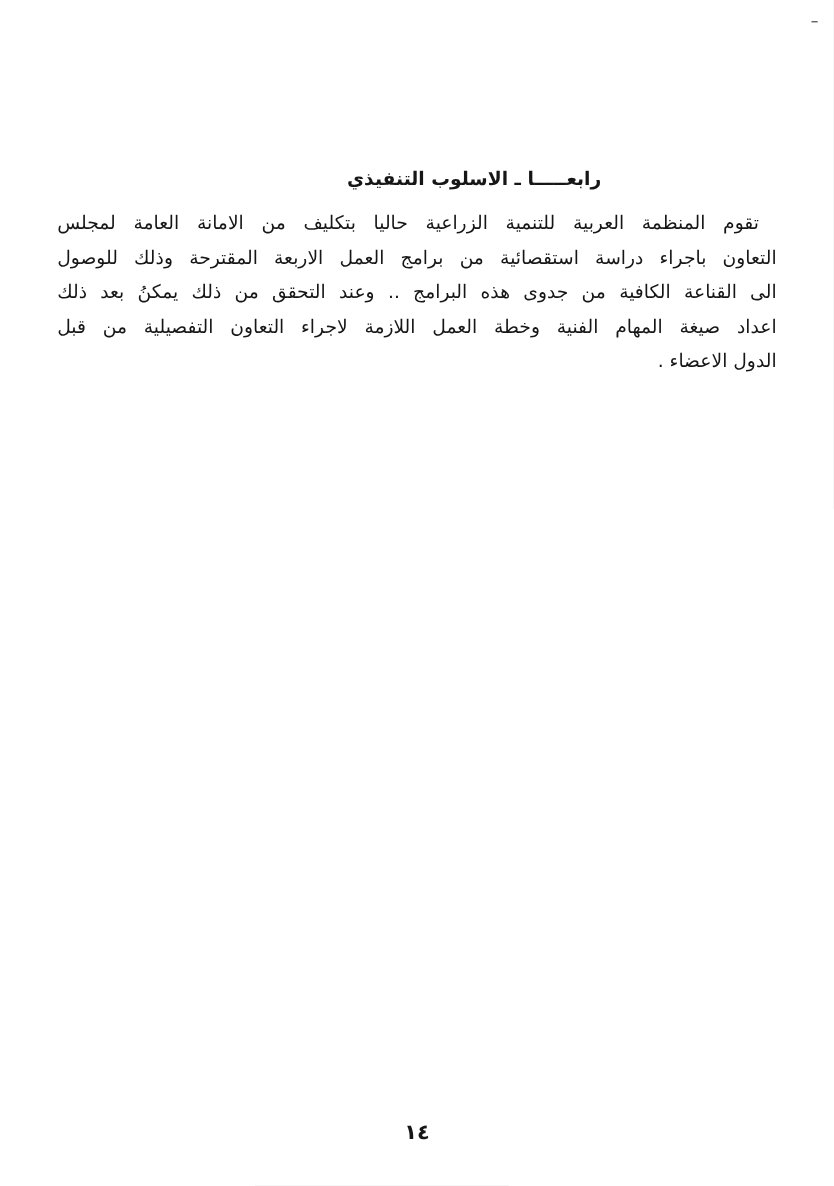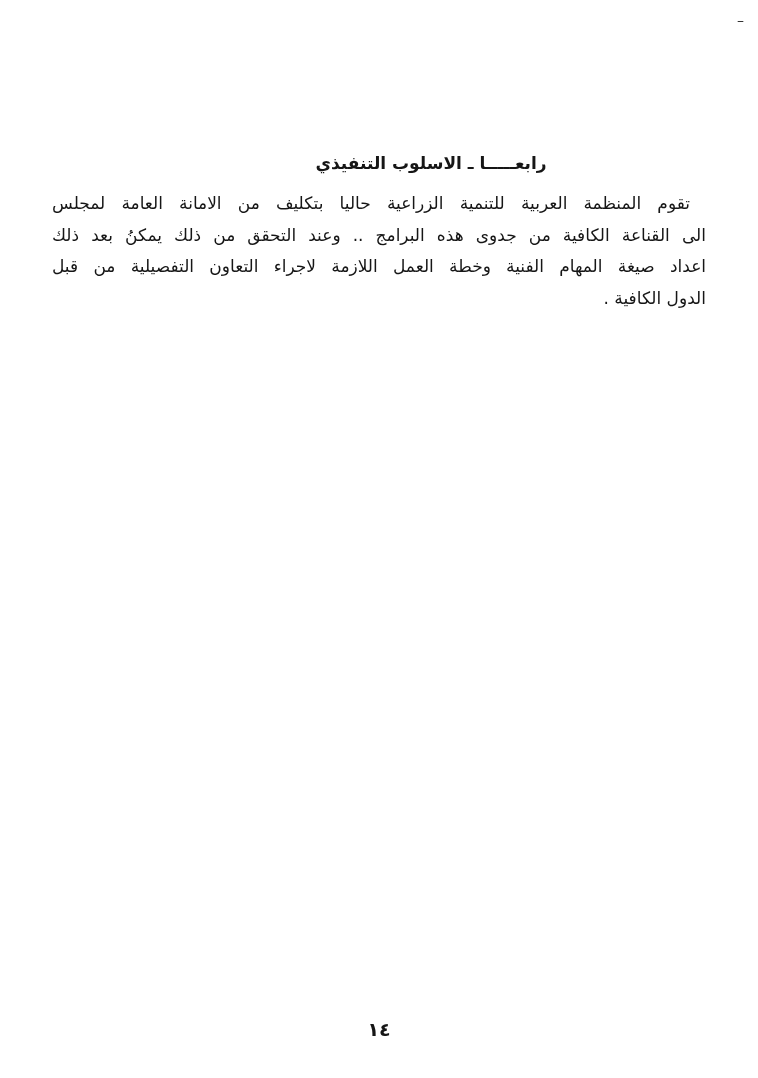--- a/index.html
+++ b/index.html
@@ -77,22 +77,23 @@
 <div class="page">
 
   <span class="corner-mark">–</span>
 
   <div class="doc-content">
 
     <div class="doc-title">رابعـــــا ـ الاسلوب التنفيذي</div>
 
     <div class="doc-paragraph">
       <div class="para-line first">تقوم المنظمة العربية للتنمية الزراعية حاليا بتكليف من الامانة العامة لمجلس</div>
+      <div class="para-line">التعاون باجراء دراسة استقصائية من برامج العمل الاربعة المقترحة وذلك للوصول</div>
       <div class="para-line">الى القناعة الكافية من جدوى هذه البرامج .. وعند التحقق من ذلك يمكنُ بعد ذلك</div>
       <div class="para-line">اعداد صيغة المهام الفنية وخطة العمل اللازمة لاجراء التعاون التفصيلية من قبل</div>
-      <div class="para-line last">الدول الكافية .</div>
+      <div class="para-line last">الدول الاعضاء .</div>
     </div>
 
   </div>
 
   <div class="page-number">١٤</div>
 
 </div>
 
 </body></html>

